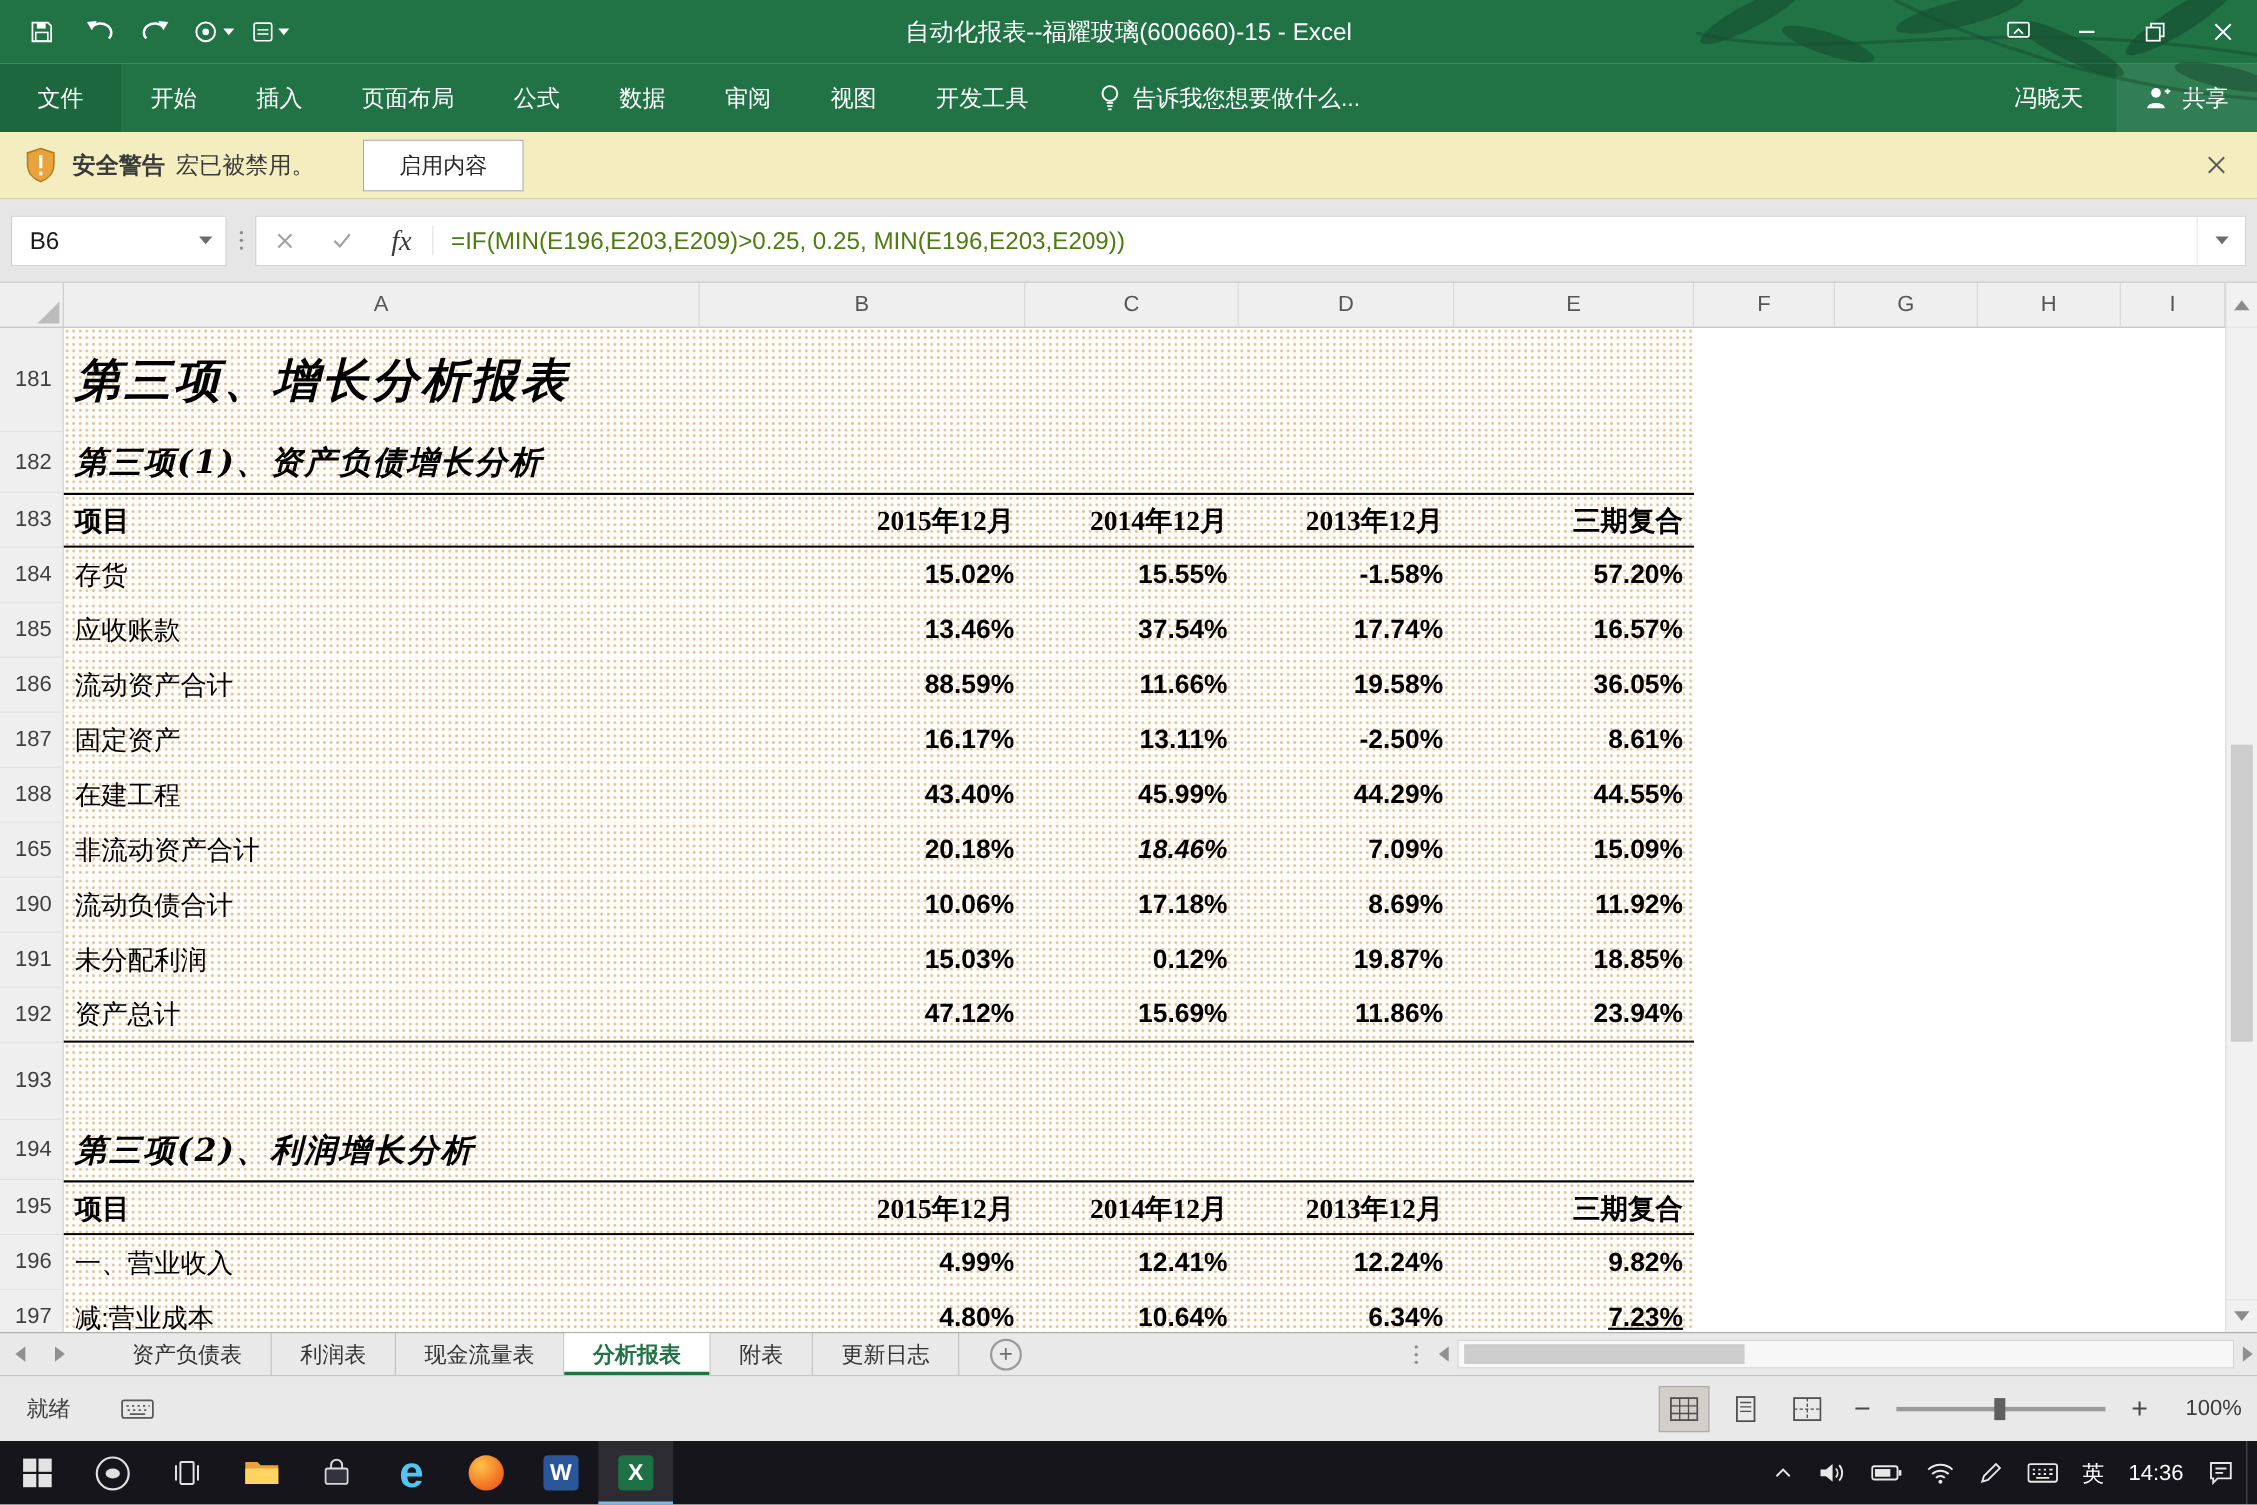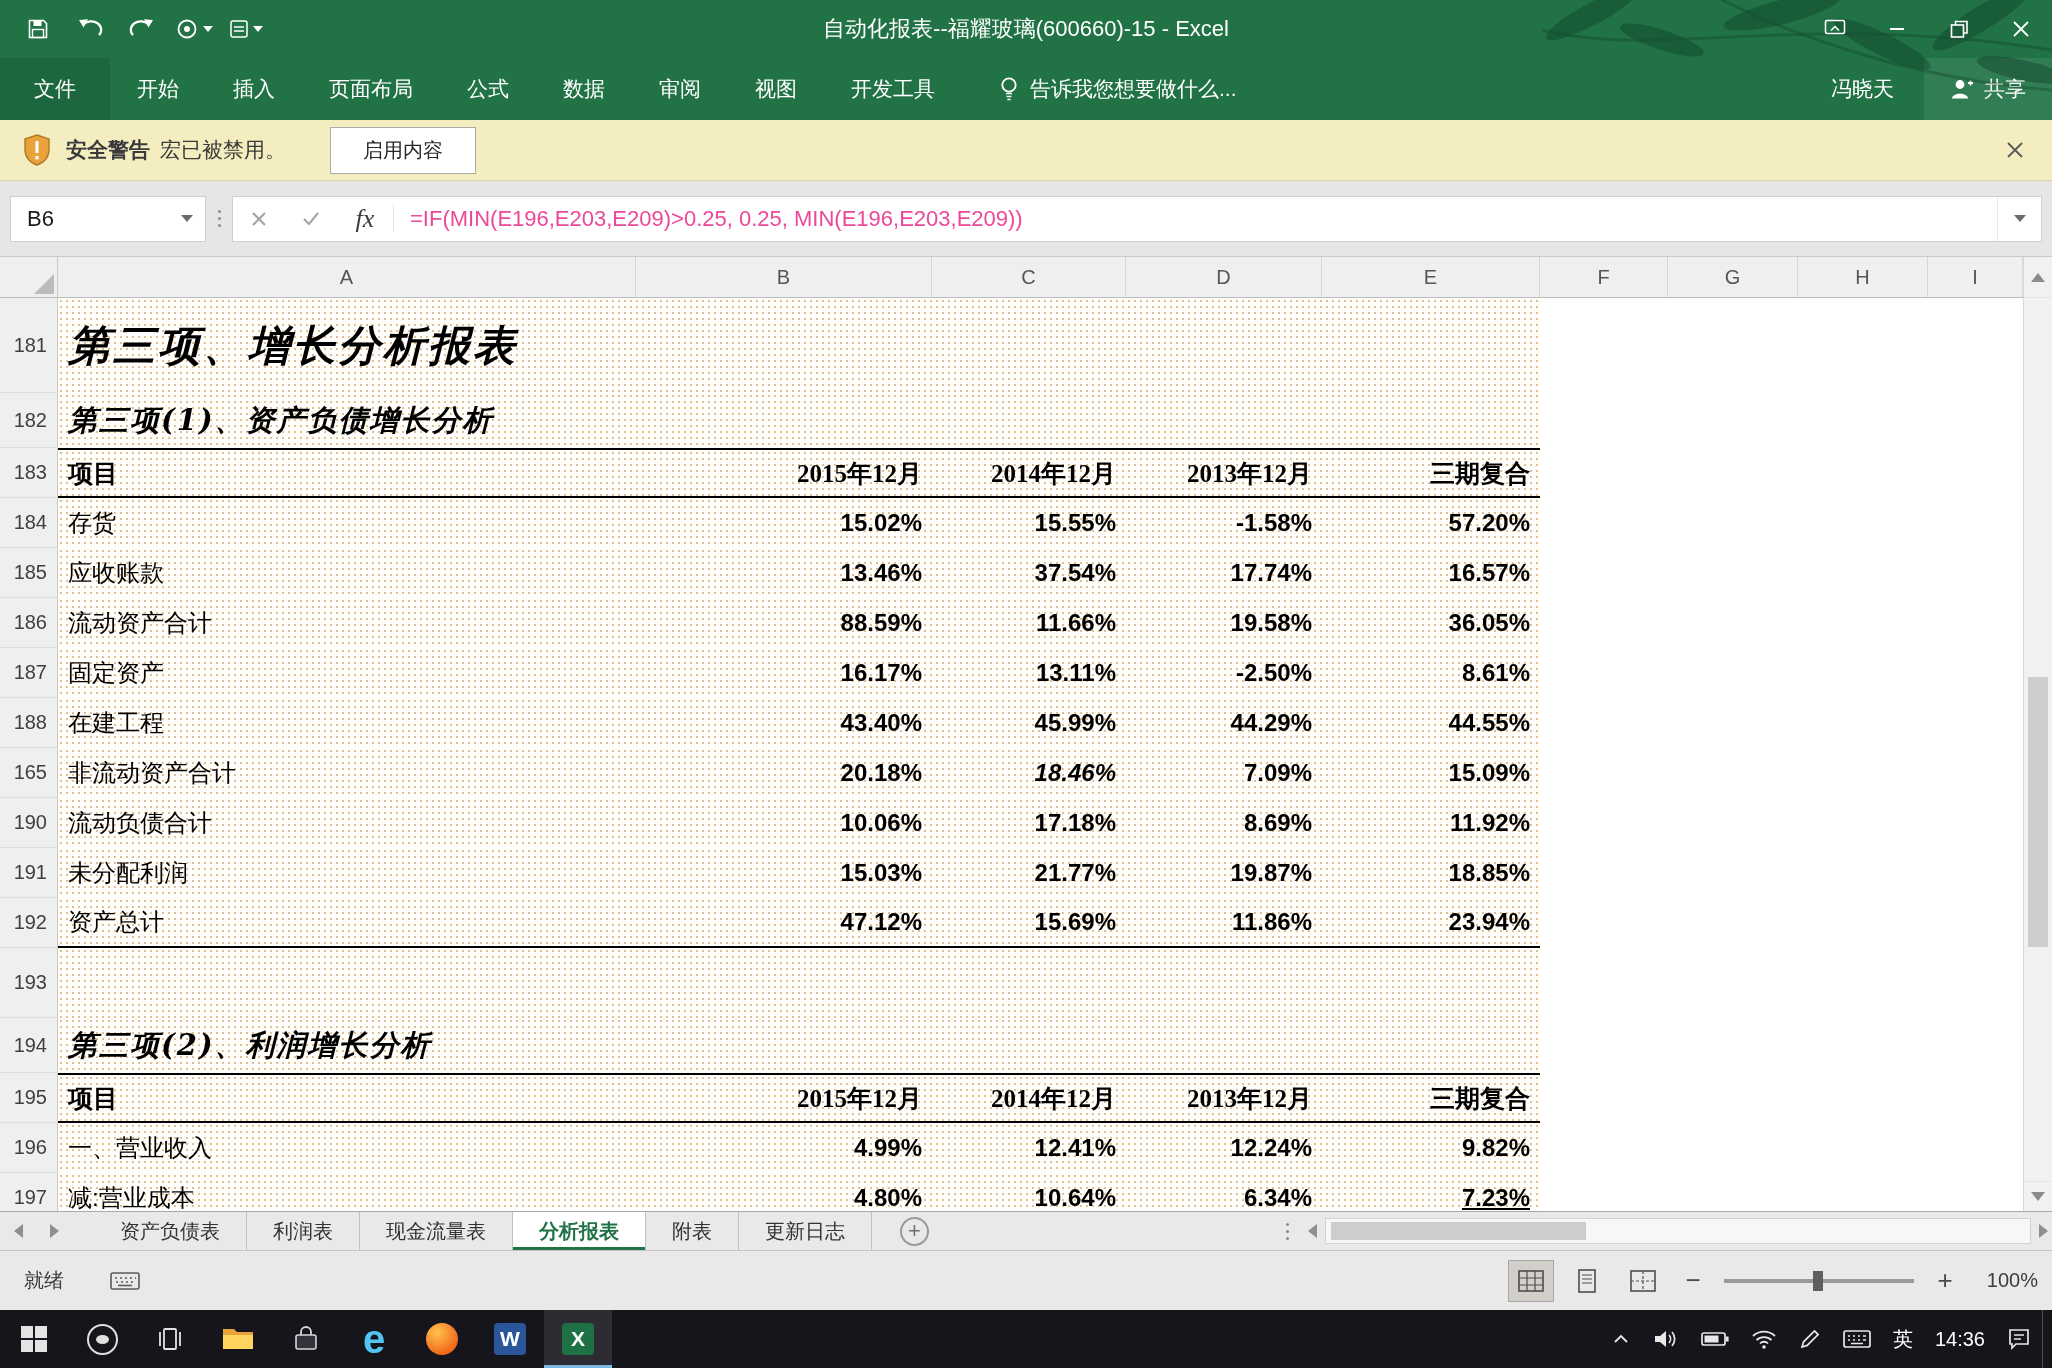--- a/index.html
+++ b/index.html
@@ -40,21 +40,21 @@
 .namebox{width:196px;height:46px;margin-left:10px;background:#fff;border:1px solid #CFCFCF;display:flex;align-items:center}
 .namebox-txt{flex:1;padding-left:16px;font-size:22px;color:#1a1a1a}
 .namebox-dd{width:36px;height:100%;display:flex;align-items:center;justify-content:center}
 .dcaret{width:0;height:0;border-left:6px solid transparent;border-right:6px solid transparent;border-top:7px solid #6b6b6b}
 .fhandle{width:26px;display:flex;flex-direction:column;align-items:center;justify-content:center;gap:4px;height:46px}
 .fhandle i{width:3px;height:3px;border-radius:50%;background:#8a8a8a}
 .fmain{flex:1;height:46px;background:#fff;border:1px solid #CFCFCF;margin-right:10px;display:flex;align-items:center}
 .fbtn{width:52px;height:100%;display:flex;align-items:center;justify-content:center}
 .fxlbl{font-family:"Liberation Serif","DejaVu Serif",serif;font-style:italic;font-size:26px;color:#3c3c3c;width:56px;text-align:center}
 .fsep{width:1px;height:60%;background:#E2E2E2}
-.ftext{flex:1;font-size:22px;color:#ec4899;padding-left:16px;white-space:nowrap;overflow:hidden}
+.ftext{flex:1;font-size:22px;color:#4d7c0f;padding-left:16px;white-space:nowrap;overflow:hidden}
 .fexpand{width:44px;height:100%;border-left:1px solid #EAEAEA;display:flex;align-items:center;justify-content:center}
 
 
 .colhead{position:absolute;top:257px;left:0;width:2052px;height:41px;background:#EFEFEF;border-bottom:1px solid #BDBDBD;display:flex;z-index:2}
 .corner{width:58px;border-right:1px solid #C9C9C9;position:relative}
 .corner:after{content:"";position:absolute;right:3px;bottom:3px;width:0;height:0;border-left:20px solid transparent;border-bottom:20px solid #BCBCBC}
 .colcell{display:flex;align-items:center;justify-content:center;font-size:20px;color:#565656;border-right:1px solid #D6D6D6}
 
 
 .grid{position:absolute;top:298px;left:0;width:2052px;height:913px;overflow:hidden;z-index:1;display:flex;flex-direction:column;background:#fff}
@@ -423,21 +423,21 @@
             <div class="cell col-d" style="width: 196px;">8.69%</div>
             <div class="cell col-e" style="width: 218px;">11.92%</div>
           </div>
           <div class="row-filler"></div>
         </div>
         <div class="grid-row kind-data">
           <div class="row-num">191</div>
           <div class="row-cells">
             <div class="cell col-a" style="width: 578px;">未分配利润</div>
             <div class="cell col-b" style="width: 296px;">15.03%</div>
-            <div class="cell col-c" style="width: 194px;">21.77%</div>
+            <div class="cell col-c" style="width: 194px;">0.12%</div>
             <div class="cell col-d" style="width: 196px;">19.87%</div>
             <div class="cell col-e" style="width: 218px;">18.85%</div>
           </div>
           <div class="row-filler"></div>
         </div>
         <div class="grid-row kind-data-last">
           <div class="row-num">192</div>
           <div class="row-cells">
             <div class="cell col-a" style="width: 578px;">资产总计</div>
             <div class="cell col-b" style="width: 296px;">47.12%</div>

